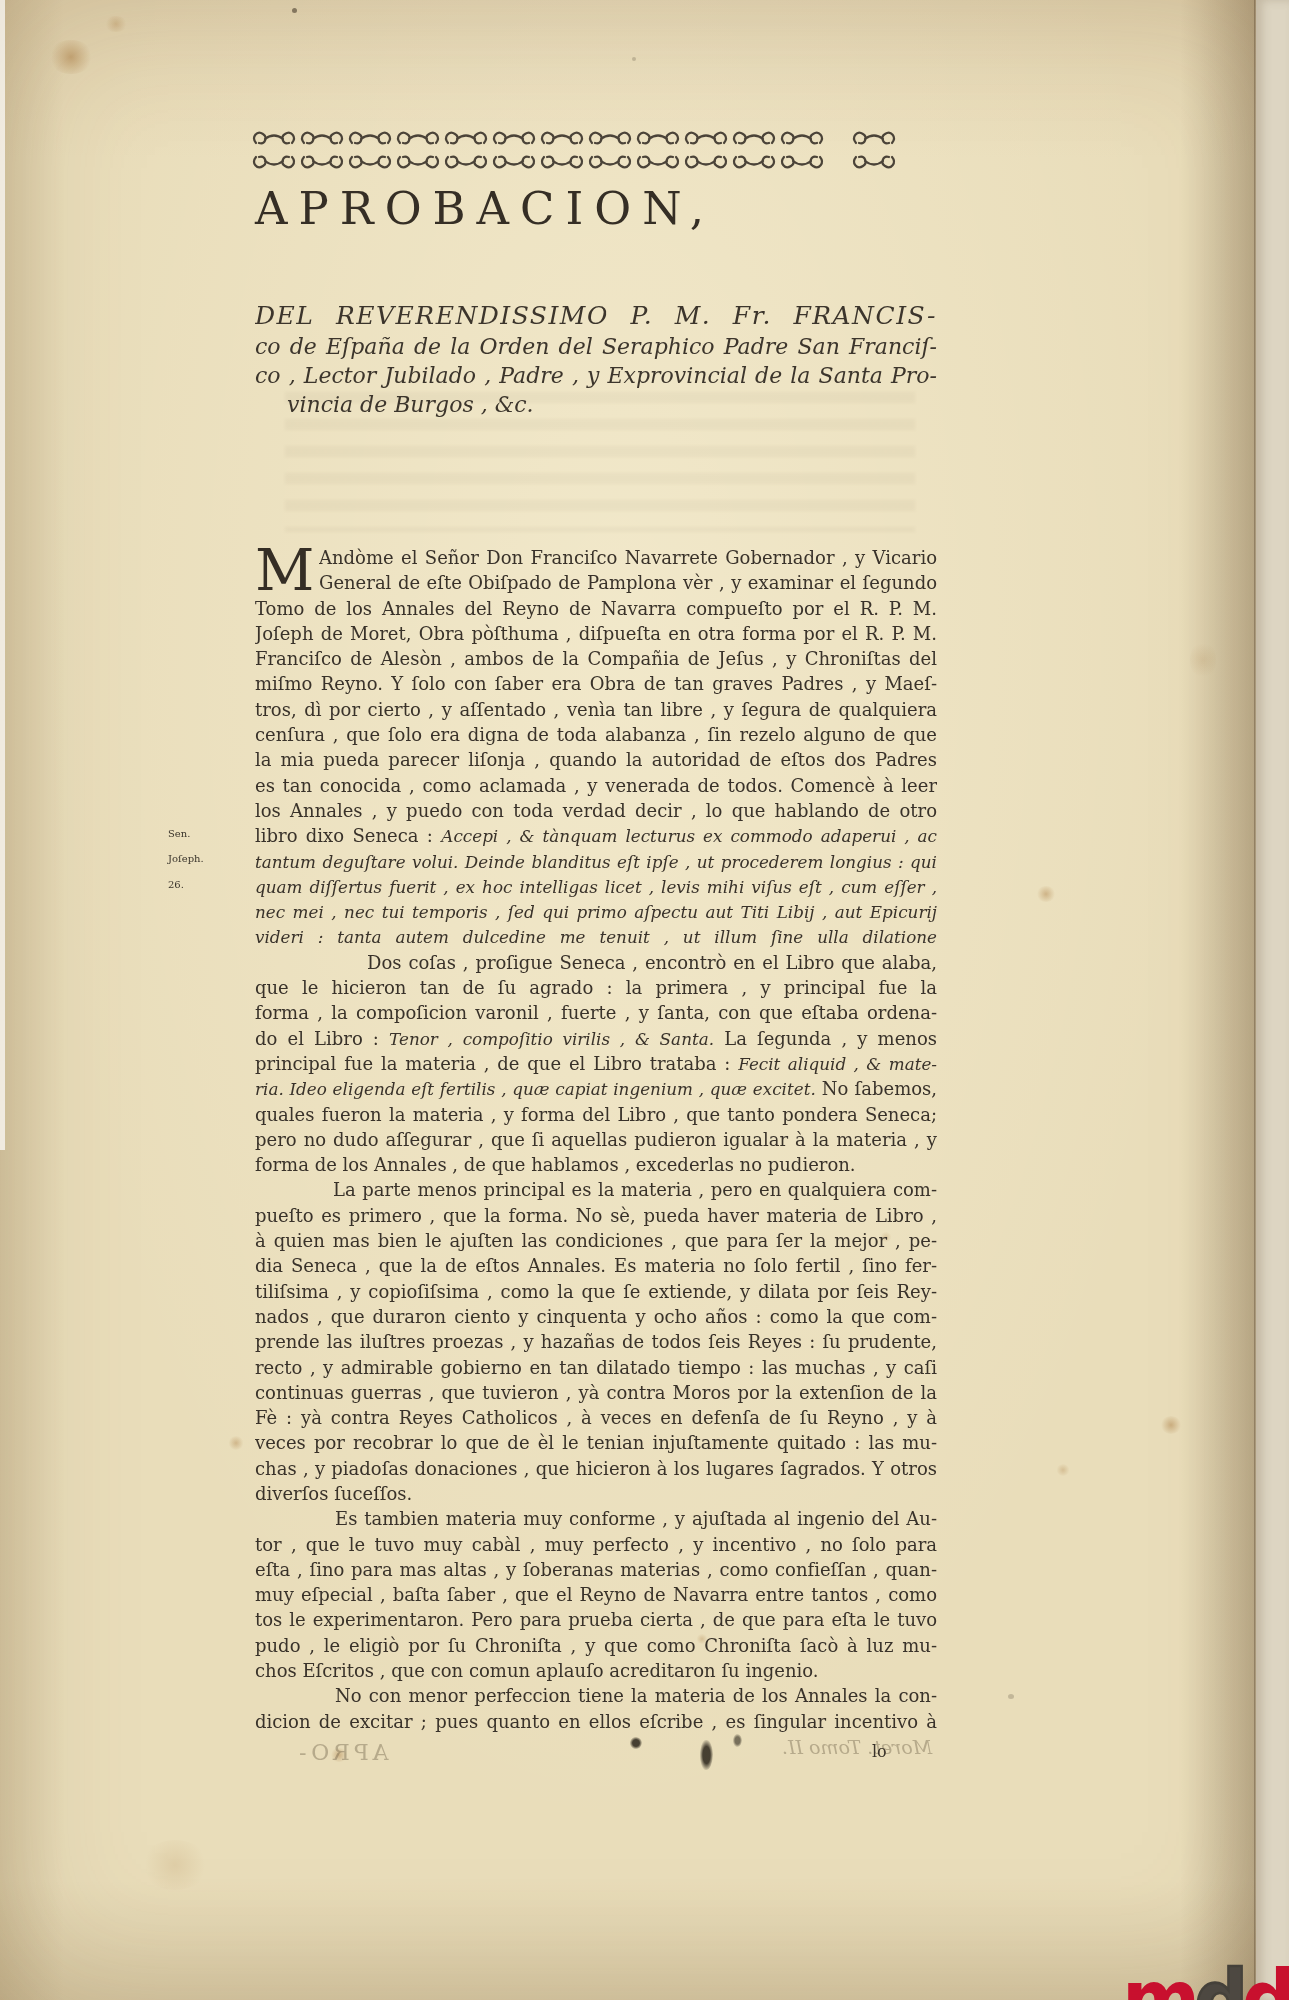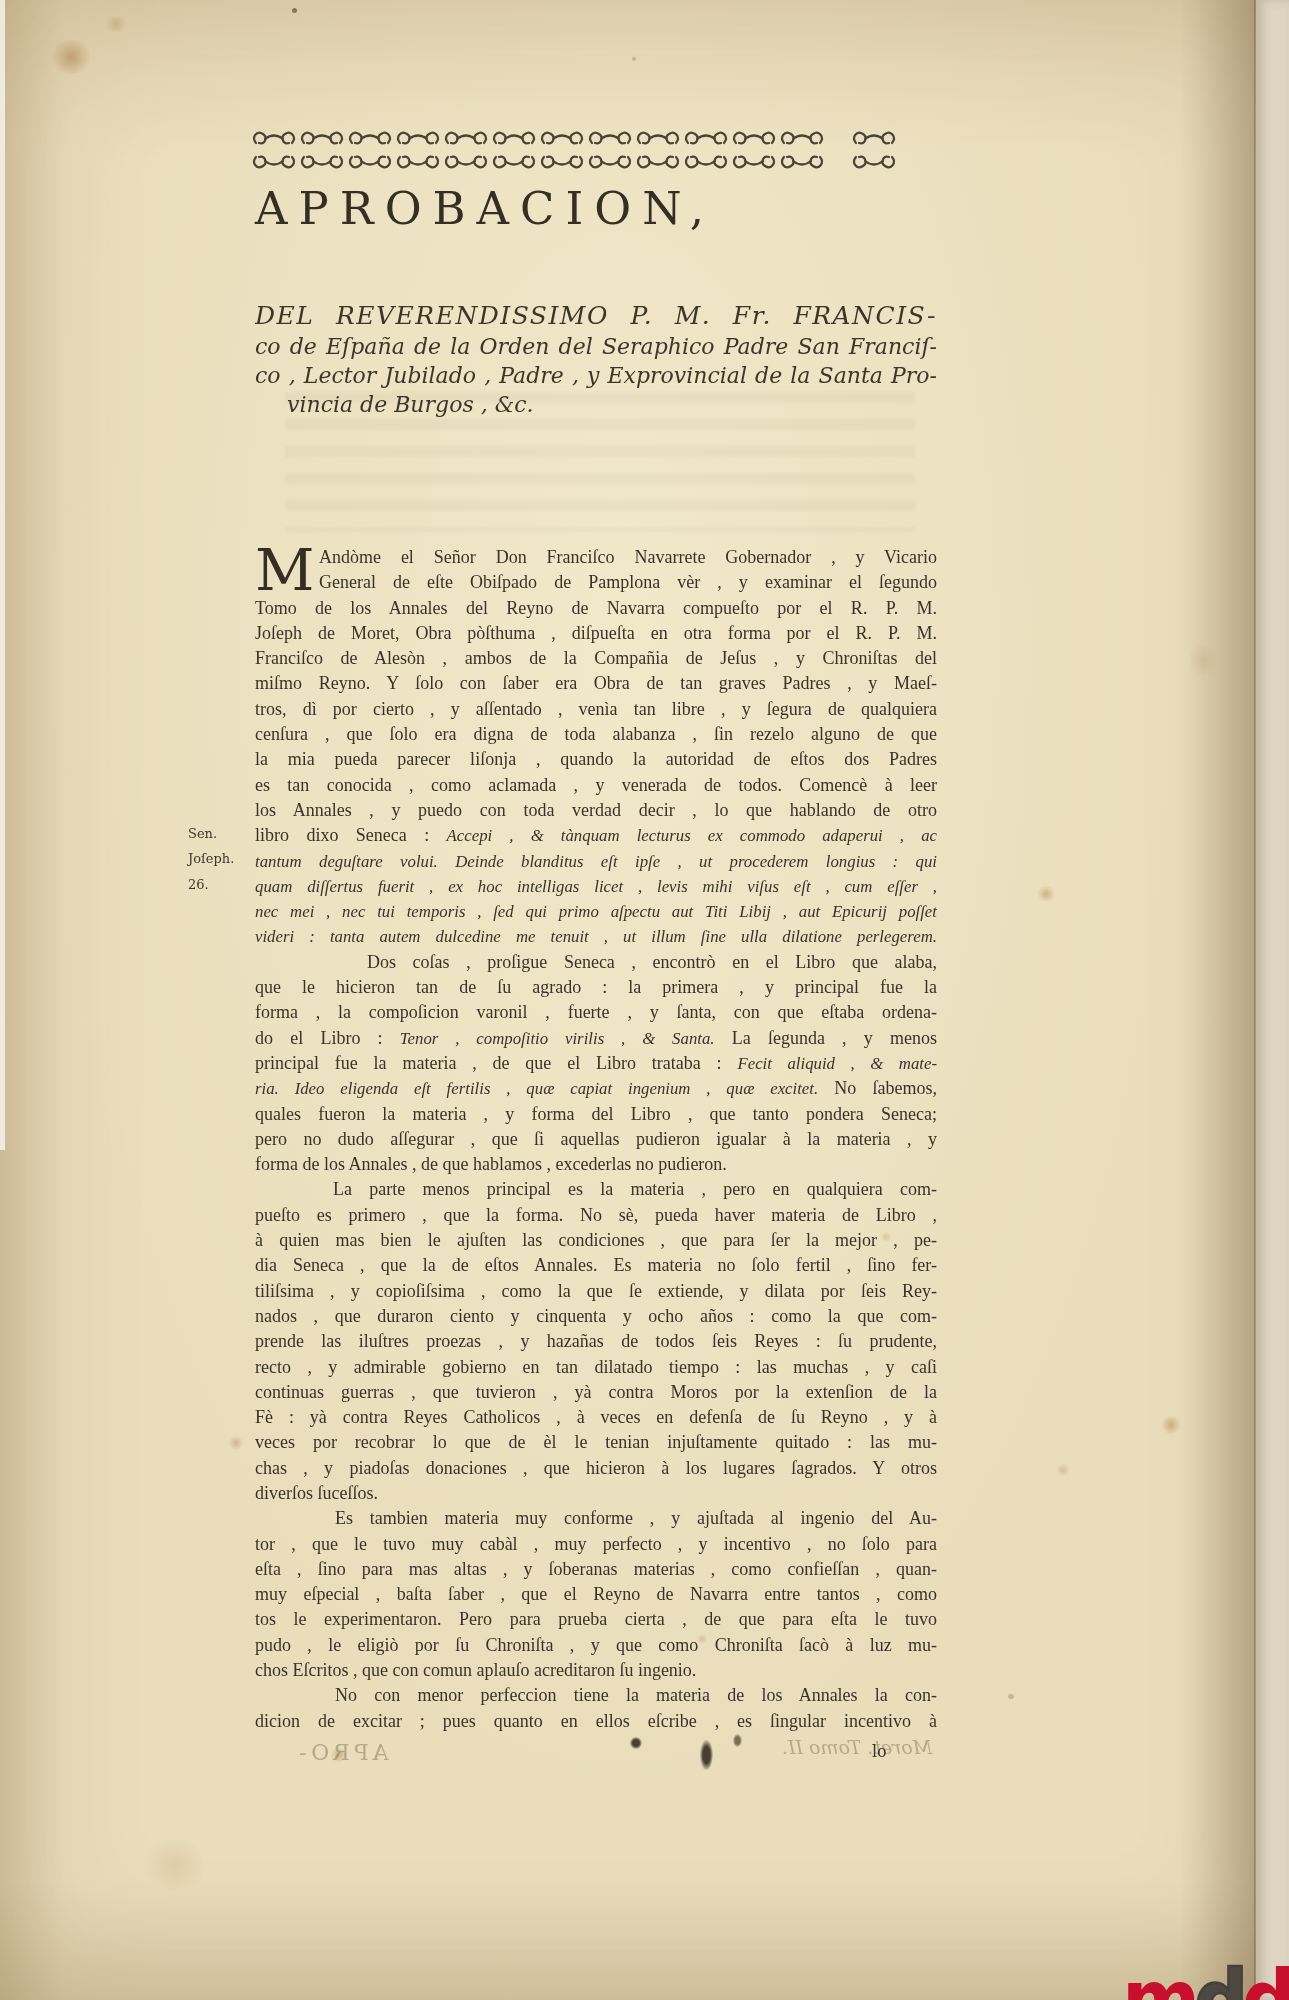--- a/index.html
+++ b/index.html
@@ -32,26 +32,26 @@
 
   .title{position:absolute;left:255px;top:182px;width:682px;text-align:left;
     font-size:45px;letter-spacing:11px;color:#352e25;white-space:nowrap;}
 
   .subtitle{position:absolute;left:255px;top:299px;width:682px;color:#3c352c;}
   .sub-line{font-style:italic;font-size:22px;line-height:29px;height:29px;overflow:hidden;
     text-align:justify;text-align-last:justify;}
   .sub-line.first{font-size:25px;line-height:33px;height:33px;letter-spacing:1.5px;}
   .sub-line.end{text-align-last:left;margin-left:32px;}
 
-  .margin-note{position:absolute;left:188px;top:821px;width:66px;font-size:13px;
+  .margin-note{position:absolute;left:168px;top:821px;width:66px;font-size:10px;
     line-height:25.3px;color:#3b352c;}
 
   .column{position:absolute;left:255px;top:545px;width:682px;color:#39322a;}
   .line{font-size:18px;line-height:25.3px;height:25.3px;overflow:hidden;
-    text-align:justify;text-align-last:justify;font-family:Liberation Serif, serif;}
+    text-align:justify;text-align-last:justify;}
   .line.end{text-align-last:left;}
   .it{font-style:italic;font-size:16.8px;}
   .dropcap{float:left;font-size:58px;line-height:46px;height:48px;width:56px;
     margin:2px 8px 0 0;color:#352e25;text-align:center;overflow:visible;}
 
   .catchword{position:absolute;left:872px;top:1742px;font-size:16px;color:#39322a;}
 
   .ghost{position:absolute;color:rgba(100,88,64,.38);transform:scaleX(-1);
     filter:blur(.6px);white-space:nowrap;}
   .ghost-left{left:295px;top:1740px;font-size:22px;letter-spacing:4px;}

